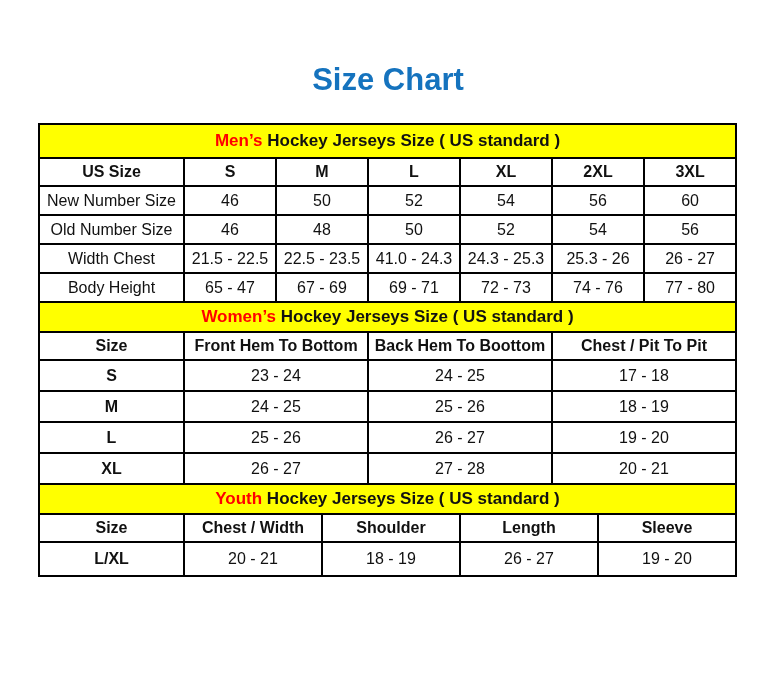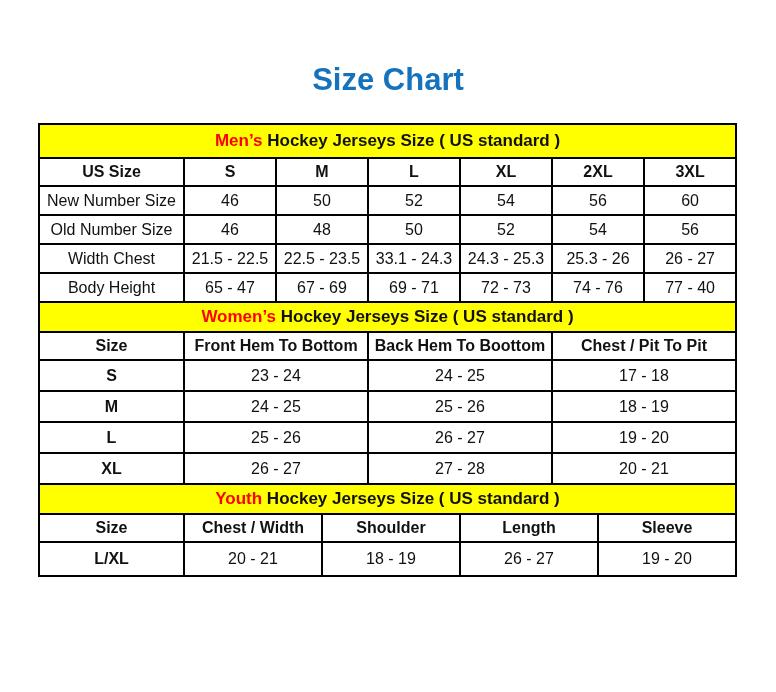--- a/index.html
+++ b/index.html
@@ -103,33 +103,33 @@
           <td>48</td>
           <td>50</td>
           <td>52</td>
           <td>54</td>
           <td>56</td>
         </tr>
         <tr>
           <td class="row-label">Width Chest</td>
           <td>21.5 - 22.5</td>
           <td>22.5 - 23.5</td>
-          <td>33.1 - 24.3</td>
+          <td>41.0 - 24.3</td>
           <td>24.3 - 25.3</td>
           <td>25.3 - 26</td>
           <td>26 - 27</td>
         </tr>
         <tr>
           <td class="row-label">Body Height</td>
           <td>65 - 47</td>
           <td>67 - 69</td>
           <td>69 - 71</td>
           <td>72 - 73</td>
           <td>74 - 76</td>
-          <td>77 - 40</td>
+          <td>77 - 80</td>
         </tr>
       </tbody>
     </table>
     <table class="size-table t-womens">
       <colgroup>
         <col style="width: 145px;">
         <col style="width: 184px;">
         <col style="width: 184px;">
         <col style="width: 184px;">
       </colgroup>

